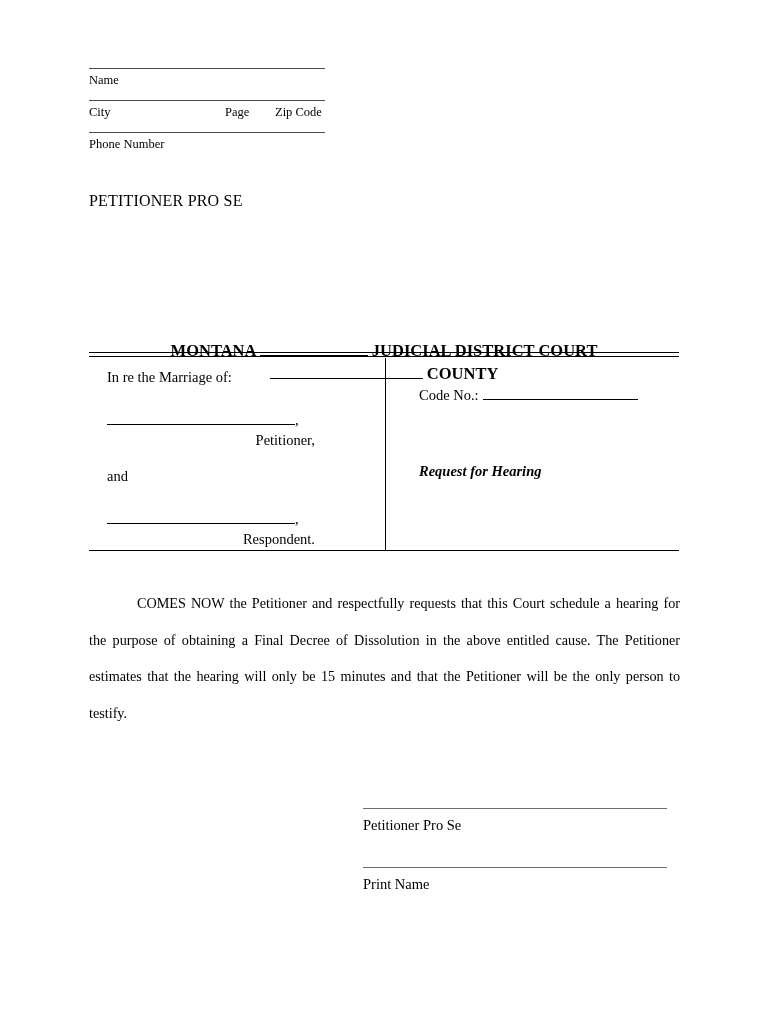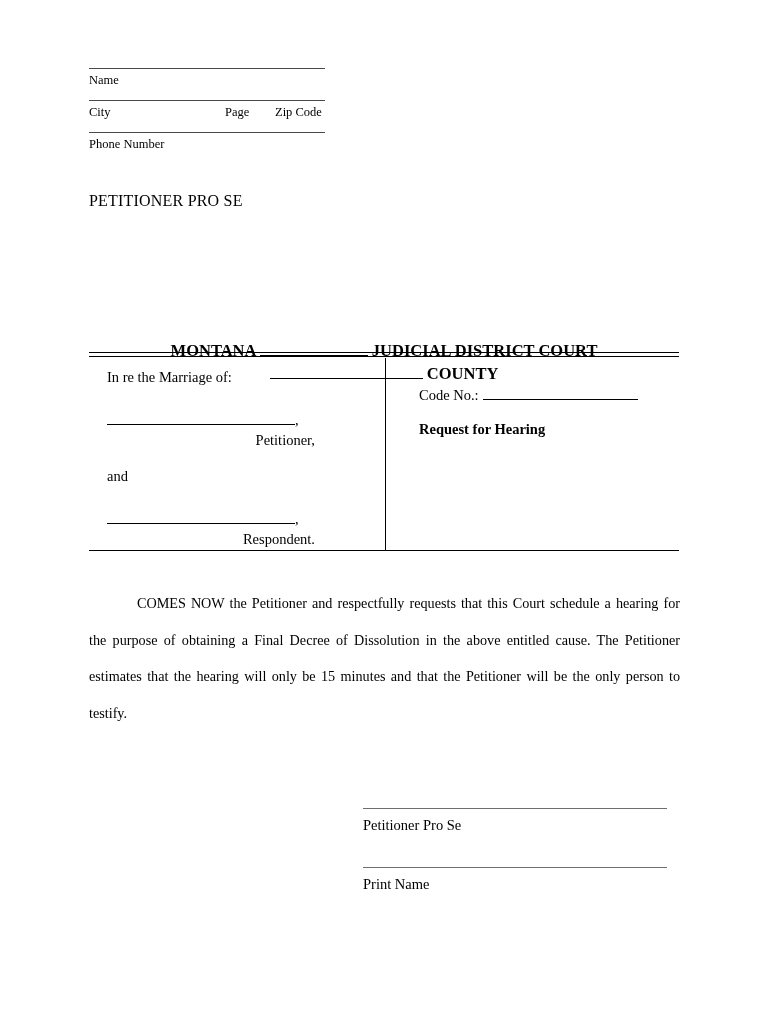--- a/index.html
+++ b/index.html
@@ -162,24 +162,25 @@
     white-space: nowrap;
   }
   .cause-row .ul {
     display: inline-block;
     width: 155px;
     border-bottom: 1.4px solid #000;
     height: 11px;
     margin-left: 4px;
   }
   .doc-title {
-    margin-top: 16px;
+    margin-top: 58px;
     font-weight: bold;
     font-size: 14.5px;
     line-height: 18px;
+    font-style: italic;
   }
 
   
   .body-text {
     position: absolute;
     left: 89px;
     top: 585px;
     width: 591px;
     font-size: 14.2px;
     line-height: 36.5px;

